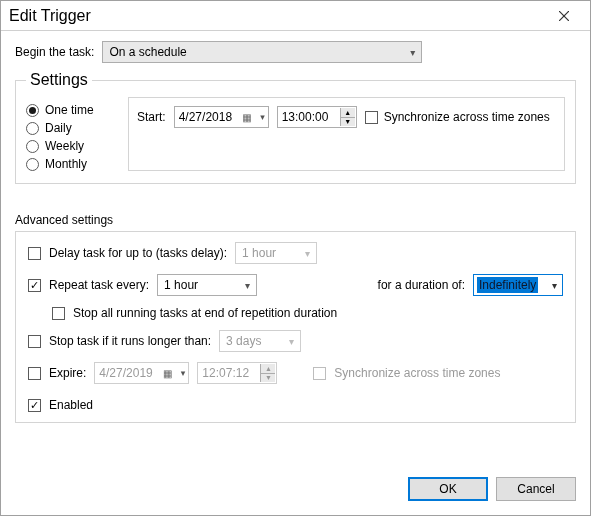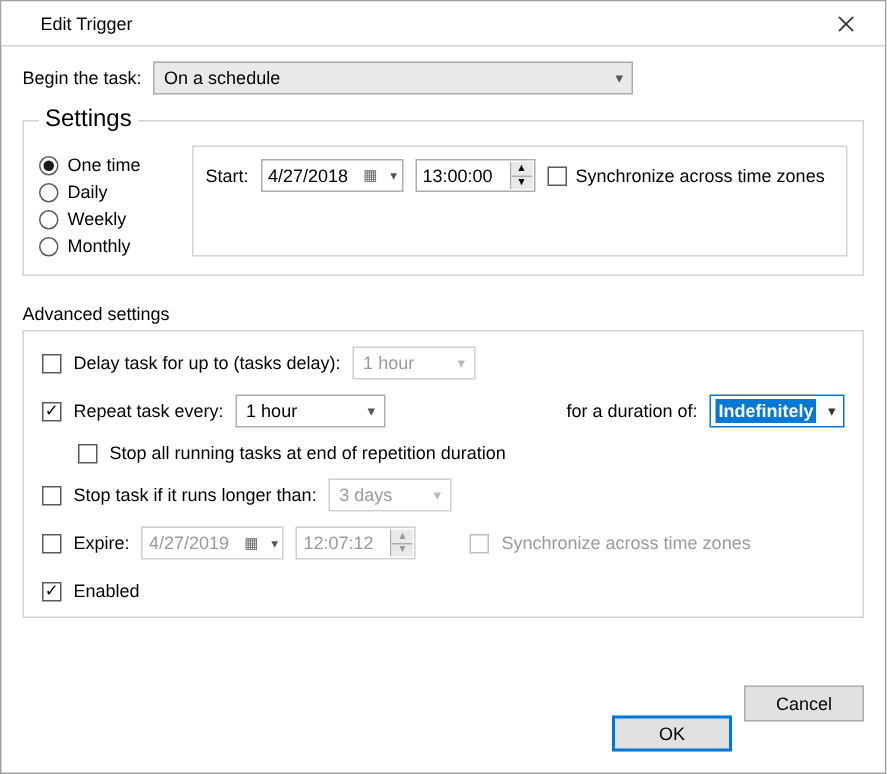--- a/index.html
+++ b/index.html
@@ -19,21 +19,21 @@
   flex-direction: column;
 }
 .titlebar {
   height: 30px;
   background: #fff;
   border-bottom: 1px solid #d0d0d0;
   display: flex;
   align-items: center;
   padding: 0 6px 0 8px;
 }
-.titlebar .title { flex: 1; font-size: 12px; margin-left: 18px; }
+.titlebar .title { flex: 1; font-size: 16px; }
 .titlebar .close {
   width: 40px;
   height: 28px;
   display: flex;
   align-items: center;
   justify-content: center;
   cursor: pointer;
 }
 .content {
   flex: 1;
@@ -122,21 +122,21 @@
 
 .checkbox {
   width: 13px; height: 13px; border: 1px solid #5a5a5a; background: #fff;
   display: inline-flex; align-items: center; justify-content: center;
   cursor: pointer; flex-shrink: 0;
 }
 .checkbox.checked::after { content: "✓"; font-size: 11px; line-height: 1; color: #000; }
 .checkbox.disabled { border-color: #bdbdbd; }
 .check-row { display: flex; align-items: center; gap: 6px; }
 
-.adv-title { margin: 8px 0 4px 0; }
+.adv-title { margin: 19px 0 4px 0; }
 .adv-box {
   border: 1px solid #d4d4d4;
   padding: 10px 12px;
   display: flex;
   flex-direction: column;
   gap: 10px;
 }
 .adv-row { display: flex; align-items: center; gap: 8px; flex-wrap: nowrap; }
 .small-combo { width: 82px; }
 .med-combo { width: 100px; }
@@ -153,23 +153,22 @@
   background: #fff;
   height: 22px;
   display: flex;
   align-items: center;
   padding: 0 0 0 3px;
   width: 90px;
   position: relative;
 }
 .highlight-combo .sel {
   background: #0078d7;
-  color: #ffffff;
+  color: #0f172a;
   padding: 1px 2px;
-  font-weight: bold;
 }
 .highlight-combo .chev { position: absolute; right: 5px; font-size: 10px; color: #333; }
 
 .footer {
   display: flex;
   justify-content: flex-end;
   gap: 8px;
   padding: 10px 14px 14px 0;
 }
 .btn {
@@ -178,21 +177,20 @@
   border: 1px solid #adadad;
   background: #e1e1e1;
   display: flex;
   align-items: center;
   justify-content: center;
   cursor: pointer;
 }
 .btn.primary {
   border: 2px solid #0078d7;
   background: #e1e1e1;
-  margin-top: 20px;
 }
 
 .indent { margin-left: 24px; }
 </style>
 </head>
 <body>
 
 <div class="window">
   <div class="titlebar">
     <span class="title">Edit Trigger</span>

